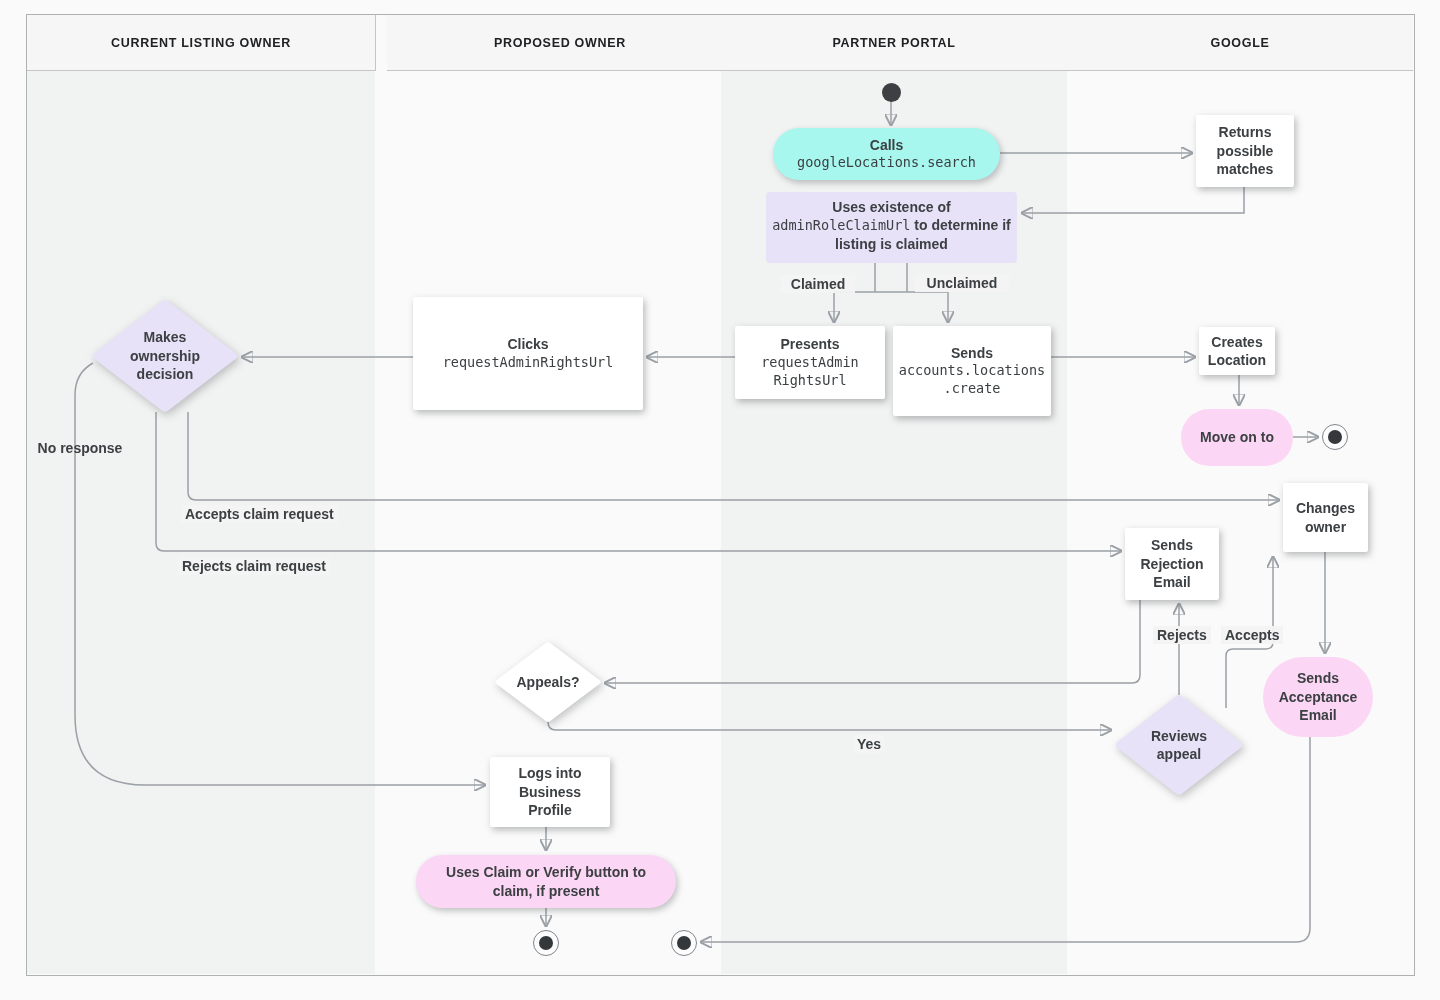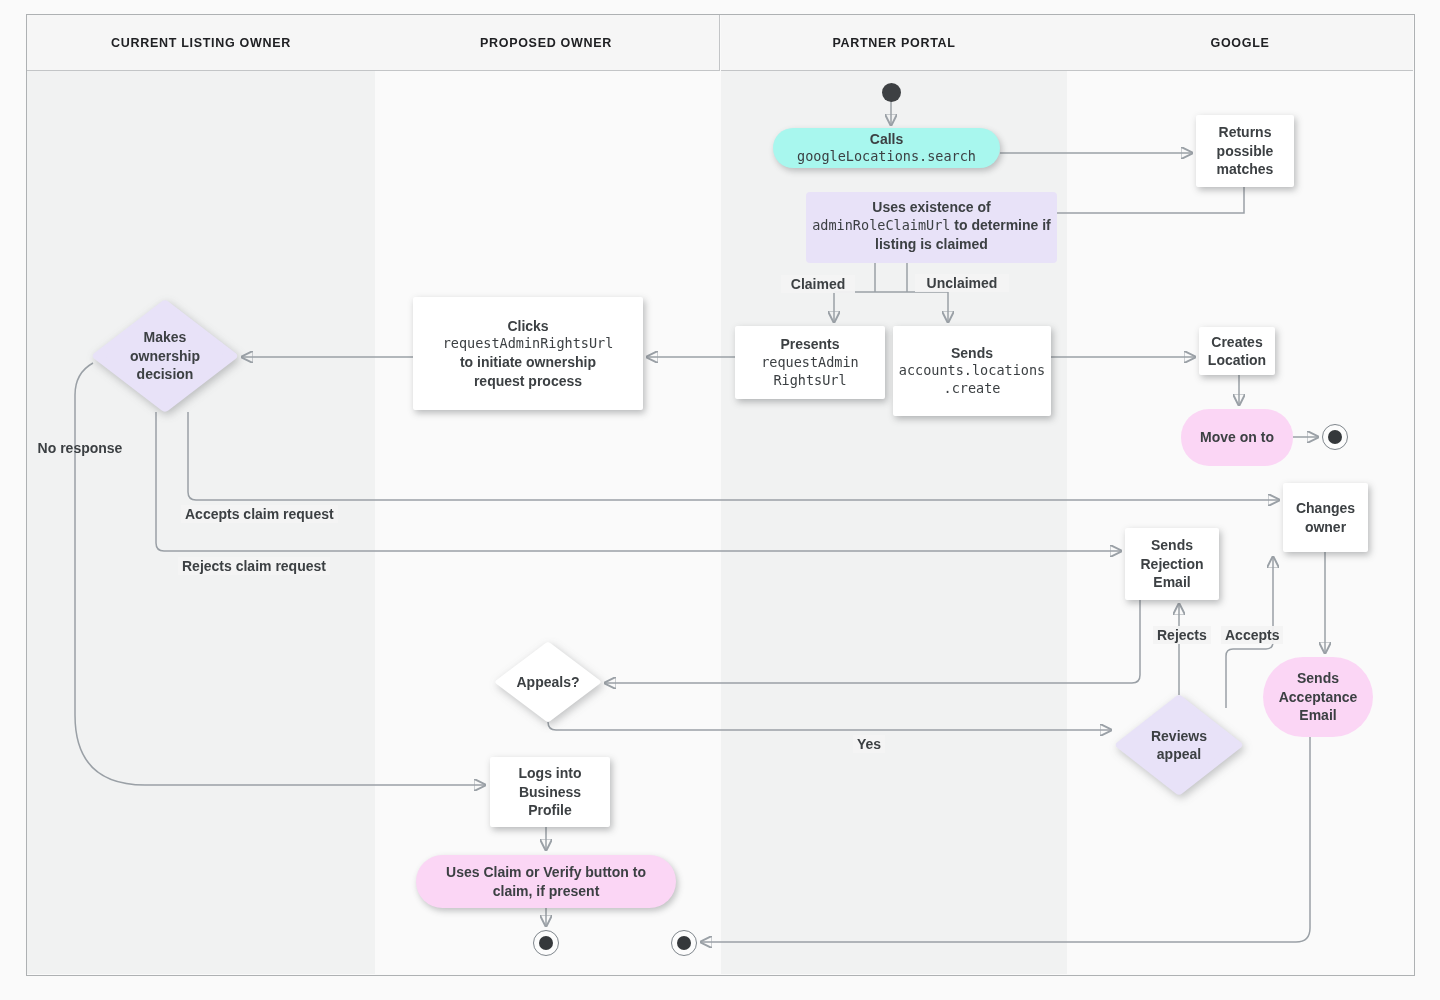--- a/index.html
+++ b/index.html
@@ -30,21 +30,20 @@
     align-items:center;justify-content:center;text-align:center;
     font-size:14px;font-weight:700;line-height:1.32;
   }
   .box{
     background:var(--node-white,#fff);border-radius:2px;
     box-shadow:2px 3px 7px rgba(60,64,67,.35);padding:4px 20px;
   }
   .lavender-box{
     background:var(--lavender,#e8e2f8);border-radius:4px;padding:6px 2px;
     display:block;
-    margin-left:40px;
   }
   .pill{border-radius:28px;padding:4px 12px;}
   .pill-teal{background:var(--teal,#a8f7ee);box-shadow:2px 3px 6px rgba(60,64,67,.3);}
   .pill-pink{background:var(--pink,#fbd6f5);}
   .pill-pink-shadow{background:var(--pink,#fbd6f5);box-shadow:2px 3px 6px rgba(60,64,67,.3);}
   .blob-pink{background:var(--pink,#fbd6f5);border-radius:42px;}
   .code{font-family:"DejaVu Sans Mono",monospace;font-weight:400;font-size:13.5px;}
   .diamond{background:transparent;}
   .diamond svg{position:absolute;left:0;top:0;width:100%;height:100%;
     filter:drop-shadow(2px 3px 4px rgba(60,64,67,.3));}
@@ -72,21 +71,21 @@
 <body>
 
 <div class="lane-bg lane-dark lane-sep" style="left:27px;width:348px;"></div>
 <div class="lane-bg lane-light lane-sep" style="left:375px;width:346px;"></div>
 <div class="lane-bg lane-dark lane-sep" style="left:721px;width:346px;"></div>
 <div class="lane-bg lane-light" style="left:1067px;width:346px;"></div>
 
 <div class="header-cell lane-sep" style="left:27px;width:348px;">
     <span>CURRENT LISTING OWNER</span>
   </div>
-<div class="header-cell lane-sep" style="left:373px;width:346px;">
+<div class="header-cell lane-sep" style="left:387px;width:346px;">
     <span>PROPOSED OWNER</span>
   </div>
 <div class="header-cell lane-sep" style="left:721px;width:346px;">
     <span>PARTNER PORTAL</span>
   </div>
 <div class="header-cell" style="left:1067px;width:346px;">
     <span>GOOGLE</span>
   </div>
 
 <svg id="edges" width="1440" height="1000">
@@ -116,21 +115,21 @@
   <path d="M548,722 Q548,730 556,730 L1111,730" marker-end="url(#arr)"></path>
   <path d="M1179,695 L1179,604" marker-end="url(#arr)"></path>
   <path d="M1226,708 L1226,656 Q1226,649 1233,649 L1266,649 Q1273,649 1273,642 L1273,557" marker-end="url(#arr)"></path>
   <path d="M1310,737 L1310,928 Q1310,942 1296,942 L701,942" marker-end="url(#arr)"></path>
   <path d="M546,827 L546,850" marker-end="url(#arr)"></path>
   <path d="M546,908 L546,926" marker-end="url(#arr)"></path>
 </svg>
 
 <div class="start-node" style="left:882px;top:83px;"></div>
 
-<div class="node pill pill-teal" style="left:773px;top:128px;width:227px;height:40px;box-sizing:border-box;">
+<div class="node pill pill-teal" style="left:773px;top:128px;width:227px;height:52px;box-sizing:border-box;">
   <div>Calls</div>
   <div class="code">googleLocations.search</div>
 </div>
 
 <div class="node box" style="left:1196px;top:115px;width:98px;height:72px;box-sizing:border-box;">
   <div>Returns possible matches</div>
 </div>
 
 <div class="node lavender-box" style="left:766px;top:192px;width:251px;height:71px;box-sizing:border-box;">
   <span>Uses existence of</span>
@@ -146,21 +145,20 @@
 
 <div class="node box" style="left:893px;top:326px;width:158px;height:90px;box-sizing:border-box;">
   <div>Sends</div>
   <div class="code">accounts.locations</div>
   <div class="code">.create</div>
 </div>
 
 <div class="node box" style="left:413px;top:297px;width:230px;height:113px;box-sizing:border-box;">
   <div>Clicks</div>
   <div class="code">requestAdminRightsUrl</div>
-  <div>to initiate ownership request process</div>
 </div>
 
 <div class="node diamond" style="left:92px;top:300px;width:146px;height:112px;">
   <svg viewBox="0 0 100 100" preserveAspectRatio="none">
     <polygon class="poly-lav" points="50,4 96,50 50,96 4,50" stroke-width="7" stroke-linejoin="round"></polygon>
   </svg>
   <div class="dlabel" style="width:100px;">Makes ownership decision</div>
 </div>
 
 <div class="node box" style="left:1199px;top:327px;width:76px;height:48px;box-sizing:border-box;">

